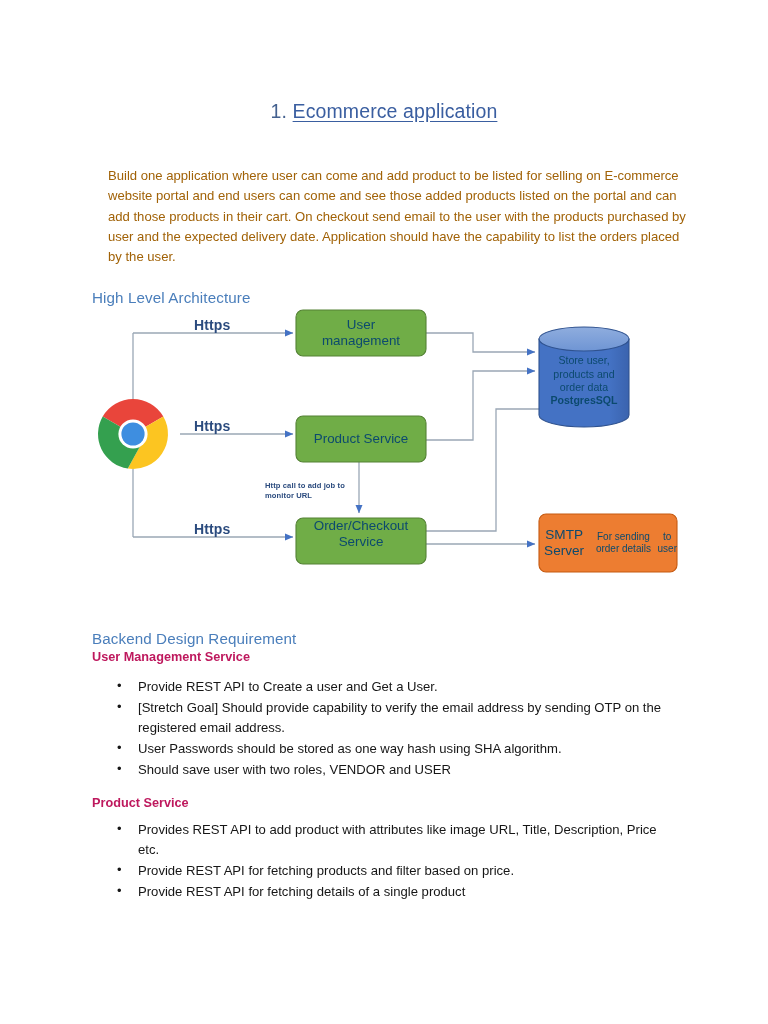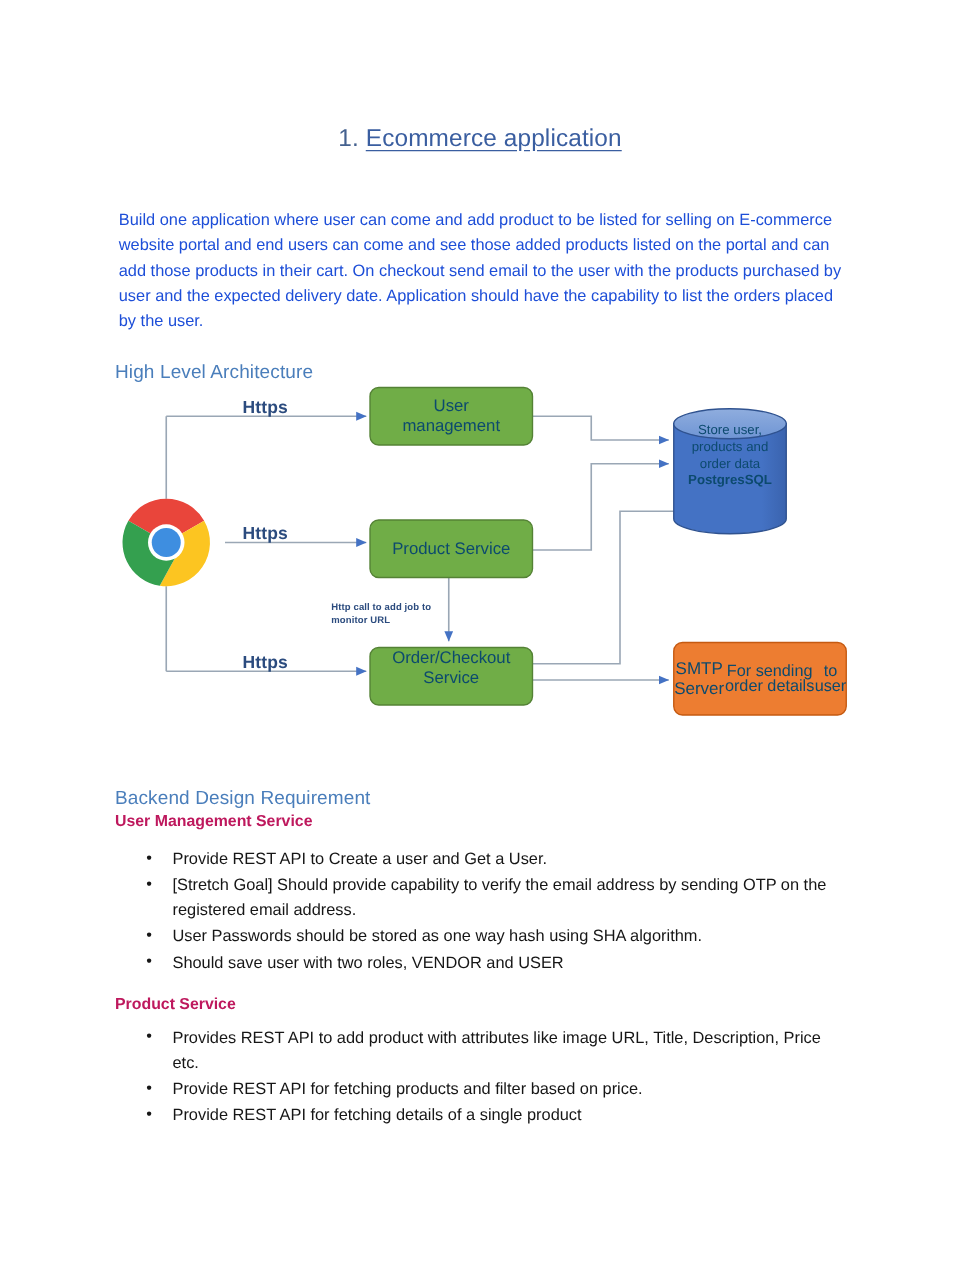--- a/index.html
+++ b/index.html
@@ -40,26 +40,26 @@
   }
   .doc-title .titletext {
     text-decoration: underline;
     text-underline-offset: 3px;
     color: #3a5ea0;
   }
 
   
   .intro {
     position: absolute;
-    left: 95px;
+    left: 108px;
     top: 153px;
     width: 582px;
     font-size: 13.1px;
     line-height: 20.2px;
-    color: #1d4ed8;
+    color: #a16207;
     text-align: left;
   }
 
   
   .h2 {
     position: absolute;
     left: 92px;
     font-size: 15.2px;
     color: #4a7ebb;
     font-weight: normal;
@@ -142,21 +142,21 @@
     flex-direction: column;
   }
   .db-text b { font-weight: bold; }
 
   
   .smtp-title {
     font-size: 13.6px;
     line-height: 16px;
   }
   .smtp-sub {
-    font-size: 13px;
+    font-size: 10px;
     line-height: 11.6px;
   }
 
   .conn-label {
     position: absolute;
     color: #2b4b7e;
     font-size: 14px;
     font-weight: bold;
     letter-spacing: 0.1px;
     white-space: nowrap;
@@ -252,21 +252,21 @@
       <span>management</span>
     </div>
 
     <div class="node-label svc" style="left:204px; top:111px; width:130px; height:46px;">Product Service</div>
 
     <div class="node-label svc" style="left:204px; top:213px; width:130px; height:32px; flex-direction:column;">
       <span>Order/Checkout</span>
       <span>Service</span>
     </div>
 
-    <div class="node-label db-text" style="left:447px; top:24px; width:90px; height:72px;">
+    <div class="node-label db-text" style="left:447px; top:40px; width:90px; height:72px;">
       <span>Store user,</span>
       <span>products and</span>
       <span>order data</span>
       <b>PostgresSQL</b>
     </div>
 
     <div class="node-label" style="left:447px; top:209px; width:138px; height:58px; flex-direction:row;">
       <span class="smtp-title">SMTP Server</span>
       <span class="smtp-sub">For sending order details</span>
       <span class="smtp-sub">to user</span>

